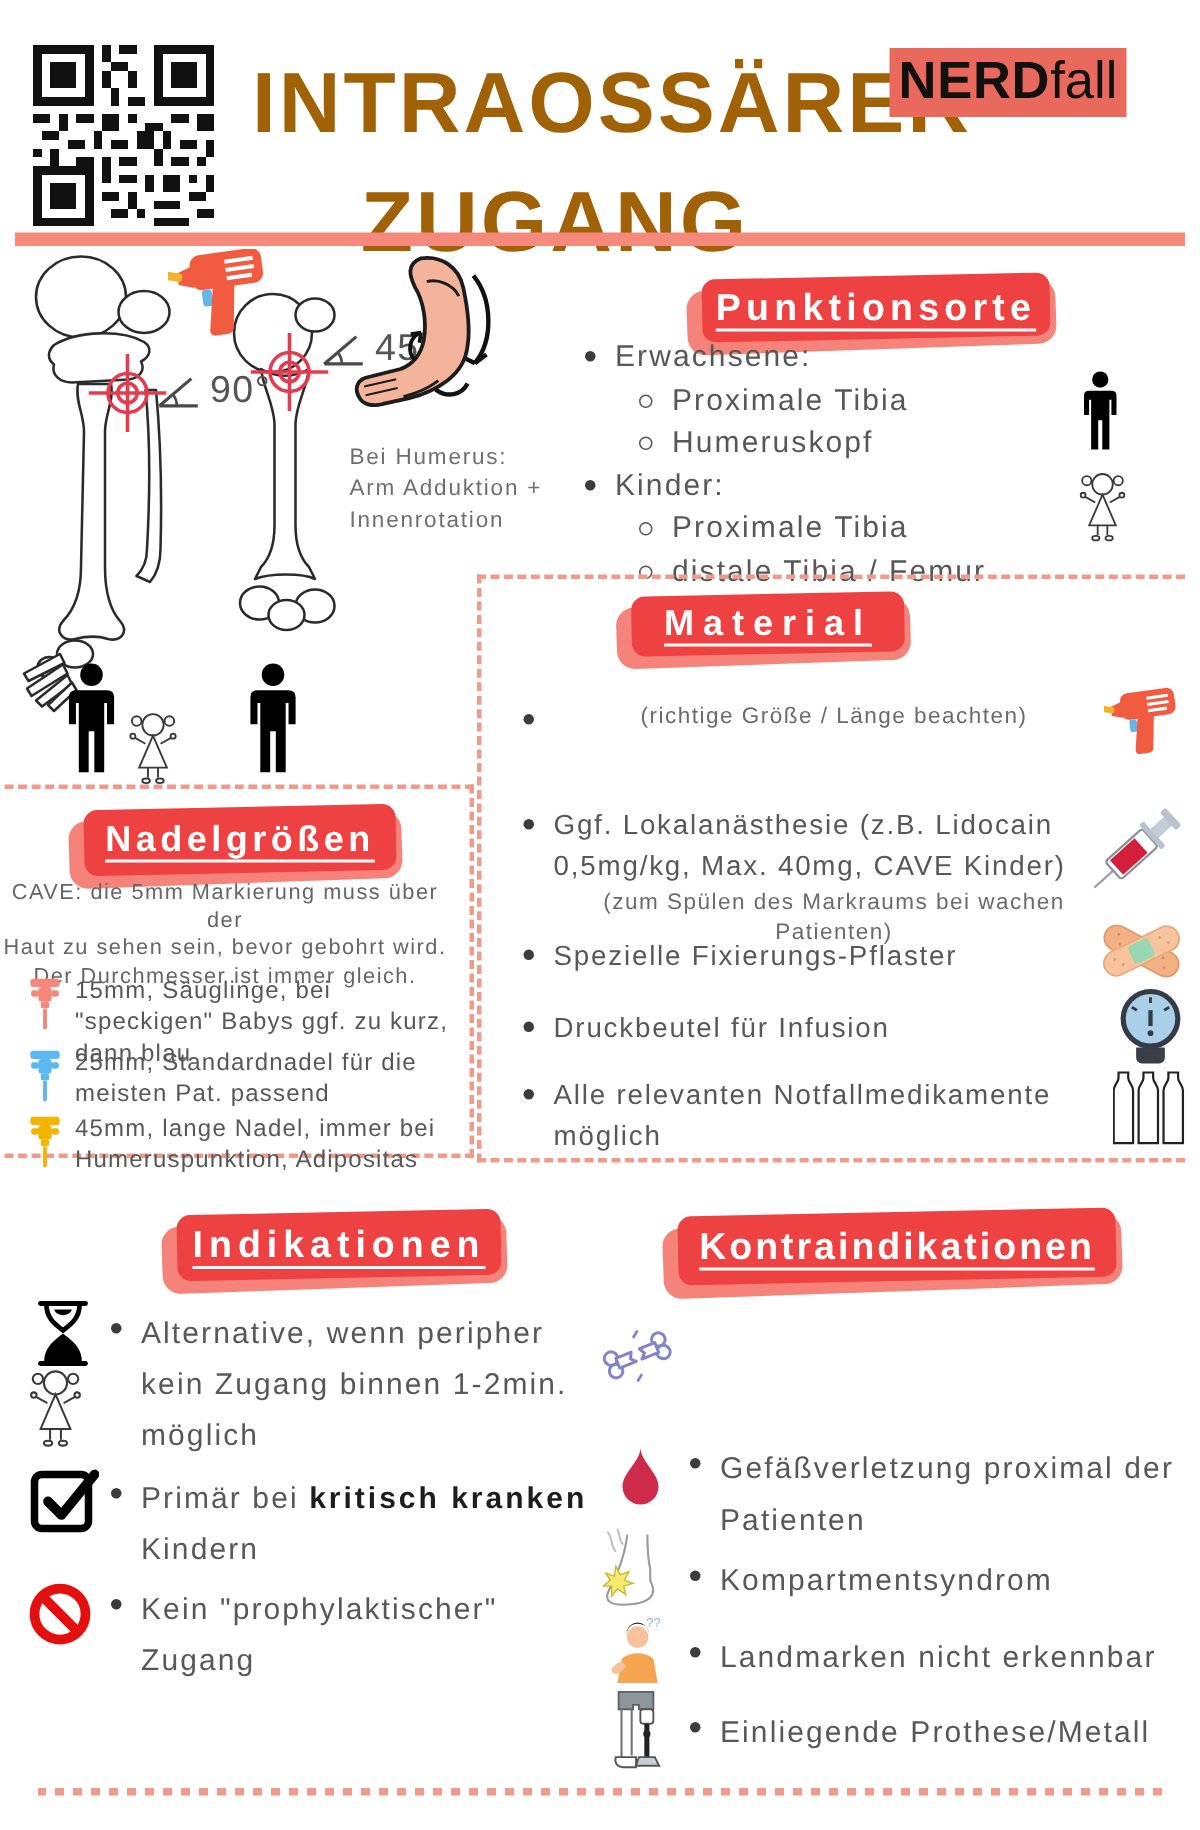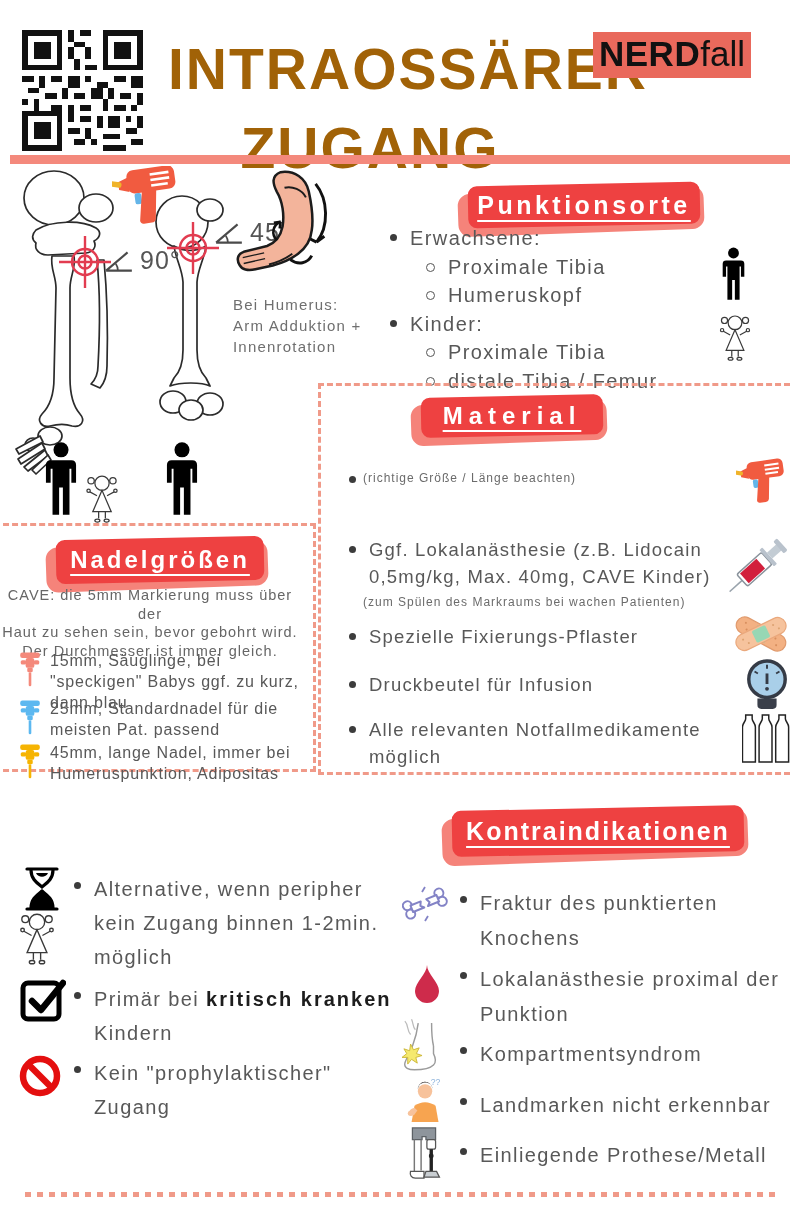--- a/index.html
+++ b/index.html
@@ -45,21 +45,21 @@
   .sub{position:relative;padding-left:24px;margin-left:36px;}
   .sub::before{content:"";position:absolute;left:2px;top:.5em;width:7px;height:7px;border-radius:50%;border:1.6px solid #555;background:#fff;}
 
   
   .po-list{position:absolute;left:388px;top:224px;width:330px;font-size:20px;line-height:28.5px;}
   .po-icon-man{position:absolute;left:722px;top:244px;width:23px;height:60px;}
   .po-icon-girl{position:absolute;left:717px;top:314px;width:36px;height:50px;}
 
   
   .m-row{position:absolute;left:26px;width:402px;color:var(--txt);font-size:18.5px;letter-spacing:1.2px;line-height:27px;}
-  .m-note{color:var(--note);font-size:12px;letter-spacing:1px;line-height:20px;margin-left:-6px;margin-top:2px;}
+  .m-note{color:var(--note);font-size:15px;letter-spacing:1px;line-height:20px;margin-left:-6px;margin-top:2px;text-align:center;}
   .m-ico{position:absolute;right:0px;}
 
   
   .n-intro{position:absolute;left:6px;top:60px;width:300px;text-align:center;
            color:#666;font-size:14.5px;line-height:18.5px;letter-spacing:1px;}
   .n-row{position:absolute;left:24px;width:288px;display:flex;gap:8px;color:var(--txt);
          font-size:16px;line-height:21px;letter-spacing:.8px;}
   .n-row .nicon{flex:0 0 24px;margin-top:1px;}
 
   
@@ -393,20 +393,23 @@
             <rect x="2.5" y="8" width="5" height="4" rx="1.5"></rect>
             <rect x="14.5" y="8" width="5" height="4" rx="1.5"></rect>
             <rect x="8.5" y="15" width="5" height="4" rx="1"></rect>
             <rect x="9.8" y="19" width="2.4" height="13" rx="1.2"></rect>
           </g>
       </svg>
       <span>45mm, lange Nadel, immer bei Humeruspunktion, Adipositas</span>
     </div>
   </div>
 
+  <div class="brush" style="left:118px;top:808px;width:216px;height:44px">
+    <span class="bt" style="font-size:25px;letter-spacing:4px">Indikationen</span>
+  </div>
 
   <svg class="ico-abs" style="left:24px;top:866px" width="36" height="46" viewBox="0 0 36 46">
     <g stroke="#000" stroke-width="3.2" fill="none" stroke-linecap="round">
       <line x1="3" y1="3" x2="33" y2="3"></line>
         <line x1="3" y1="43" x2="33" y2="43"></line>
       <path d="M7 4 c0 9 6 13 11 17 c5 -4 11 -8 11 -17"></path>
       <path d="M7 42 c0 -9 6 -13 11 -17 c5 4 11 8 11 17 z" fill="#000"></path>
     </g>
     <path d="M12 7 c2 5 10 5 12 0 z" fill="#000"></path>
   </svg>
@@ -452,29 +455,26 @@
     <g transform="rotate(-22 23 20)" stroke="#8383c6" fill="#fff" stroke-width="2" stroke-linejoin="round">
       <circle cx="6" cy="15" r="4.5"></circle>
         <circle cx="6" cy="24" r="4.5"></circle>
       <path d="M9 16 L20 16 L18 20 L21 23 L9 23 z"></path>
       <circle cx="40" cy="15" r="4.5"></circle>
         <circle cx="40" cy="24" r="4.5"></circle>
       <path d="M37 16 L26 16 L28 20 L25 23 L37 23 z"></path>
     </g>
     <path d="M20 8 l3 -5 M26 32 l-3 5" stroke="#8383c6" stroke-width="1.8" fill="none"></path>
   </svg>
-  <div class="k-text blt" style="left:458px;top:886px;width:336px">
-    <span>Fraktur des punktierten Knochens</span>
-  </div>
 
   <svg class="ico-abs" style="left:414px;top:964px" width="26" height="40" viewBox="0 0 26 40">
     <path d="M13 1 C13 10 25 18 25 27 a12 12 0 1 1 -24 0 C1 18 13 10 13 1 z" fill="#ce2b4b"></path>
   </svg>
   <div class="k-text blt" style="left:458px;top:962px;width:340px">
-    <span>Lokalanästhesie proximal der Punktion</span>
+    <span>Gefäßverletzung proximal der Patienten</span>
   </div>
 
   <svg class="ico-abs" style="left:402px;top:1016px" width="42" height="58" viewBox="0 0 44 58">
     <path d="M3 4 C7 8 5 14 9 18 M10 2 C12 6 11 10 14 13" stroke="#bbb" stroke-width="1.3" fill="none"></path>
     <g stroke="#9b9b9b" stroke-width="1.5" fill="#fff">
       <path d="M17 6 C16 14 14 22 11 30 M31 6 C31 14 31 22 33 30" fill="none"></path>
       <path d="M11 30 C8 38 4 44 3 48 C2 53 7 55 13 55 C21 55 29 54 33 50 C36 47 35 42 33 38 L33 30"></path>
     </g>
     <polygon points="9,28 12,34 18,32 15,38 21,40 14.5,42 16,48 10,44 6,49 6,42 0,42 5,38 2,33 8,35" fill="#f5e96e" stroke="#cdb83a" stroke-width="1"></polygon>
   </svg>

